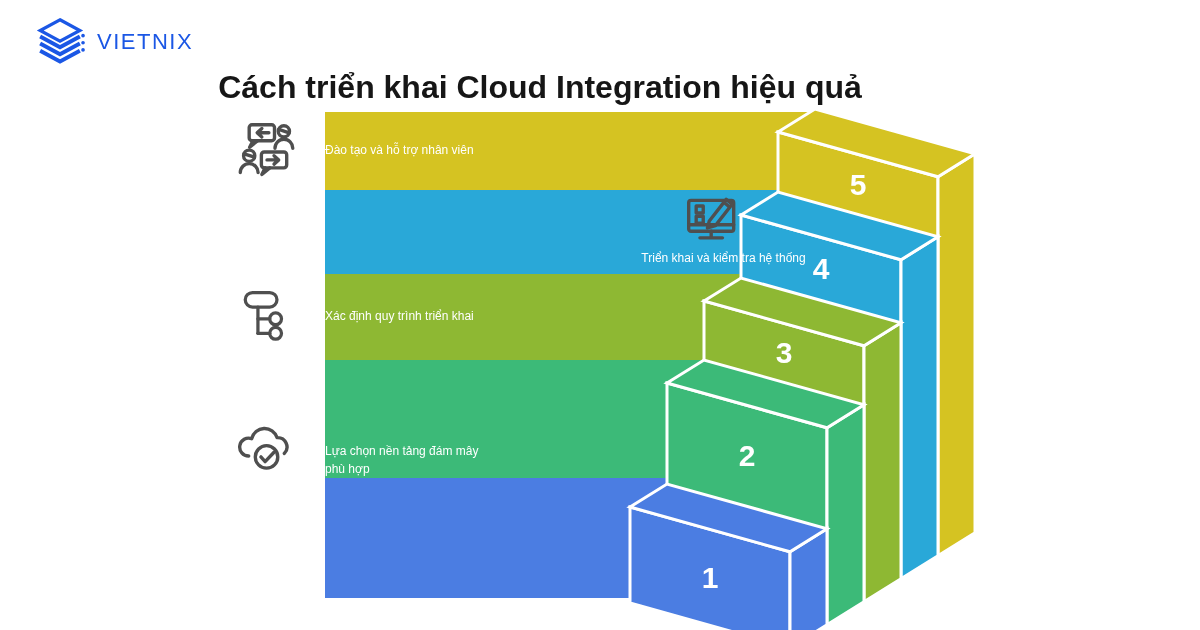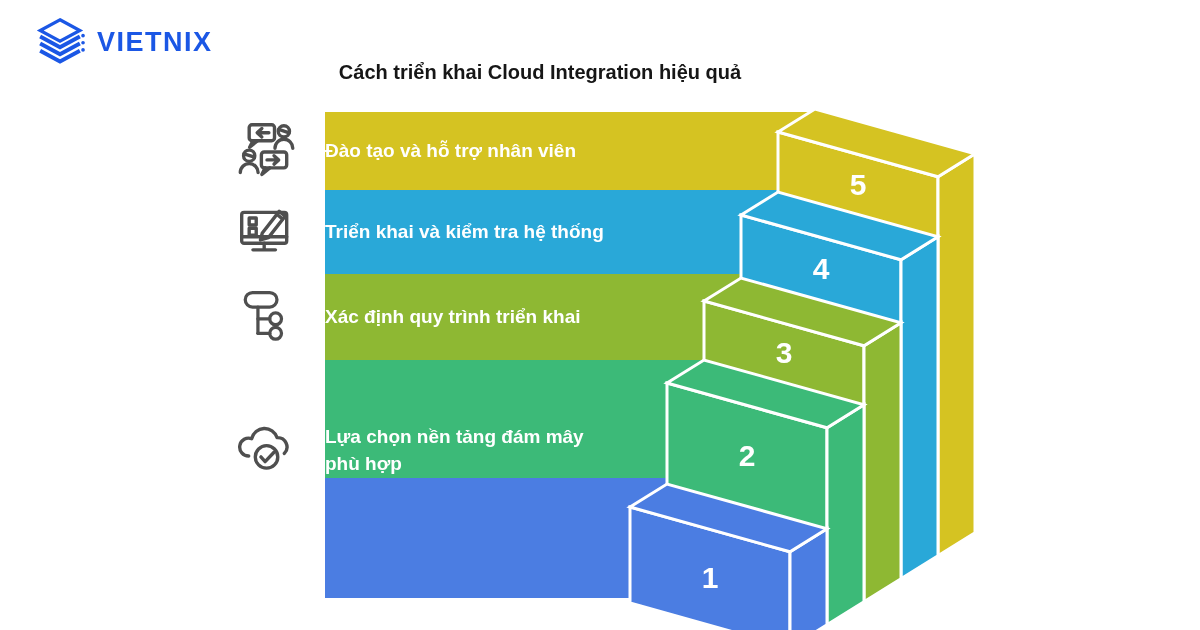--- a/index.html
+++ b/index.html
@@ -1,34 +1,34 @@
 <!DOCTYPE html>
 <html style="--brand: #1b57e5; --title-color: #161616; --label-color: #ffffff; --icon-color: #4f4f4f;"><head>
 <meta charset="utf-8">
 <style>
   html,body{margin:0;padding:0;background:#fff;}
   .canvas{position:relative;width:1200px;height:630px;background:#ffffff;overflow:hidden;
           font-family:"Liberation Sans",sans-serif;}
   .logo{position:absolute;top:16px;left:33px;display:flex;align-items:center;gap:10px;}
-  .brand-name{font-size:27px;font-weight:bold;letter-spacing:1.5px;color:var(--brand,#1b57e5);}
+  .brand-name{font-size:22px;font-weight:normal;letter-spacing:1.5px;color:var(--brand,#1b57e5);}
   .title{position:absolute;top:48px;left:140px;width:800px;text-align:center;
-         font-size:20px;font-weight:bold;color:var(--title-color,#161616);}
+         font-size:32px;font-weight:bold;color:var(--title-color,#161616);}
   #stairs{position:absolute;top:0;left:0;}
   .rows{position:absolute;top:0;left:0;width:100%;height:100%;}
   .row{position:absolute;left:228px;right:0;display:flex;align-items:center;}
   .row1{top:112px;height:78px;}
-  .row2{top:190px;height:84px;}
+  .row2{top:190px;height:84px;flex-direction:column;}
   .row3{top:274px;height:86px;}
   .row4{top:360px;height:118px;align-items:flex-end;}
   .row5{top:478px;height:120px;}
   .icon-box{width:78px;display:flex;justify-content:center;align-items:center;flex:none;}
   .icon-box svg{stroke:var(--icon-color,#4f4f4f);fill:none;stroke-width:3.6;
                 stroke-linecap:round;stroke-linejoin:round;}
   .label{margin-left:19px;white-space:pre-line;color:var(--label-color,#fff);
-         font-size:19px;font-weight:bold;line-height:1.45;}
+         font-size:12px;font-weight:normal;line-height:1.45;}
   .logo-icon{stroke:var(--brand,#1b57e5);fill:none;}
   .logo-icon .dot{fill:var(--brand,#1b57e5);stroke:none;}
 </style>
 </head>
 <body>
 
 <div class="canvas">
 
   <div class="logo">
     <svg class="logo-icon" width="54" height="52" viewBox="0 0 68 62">

